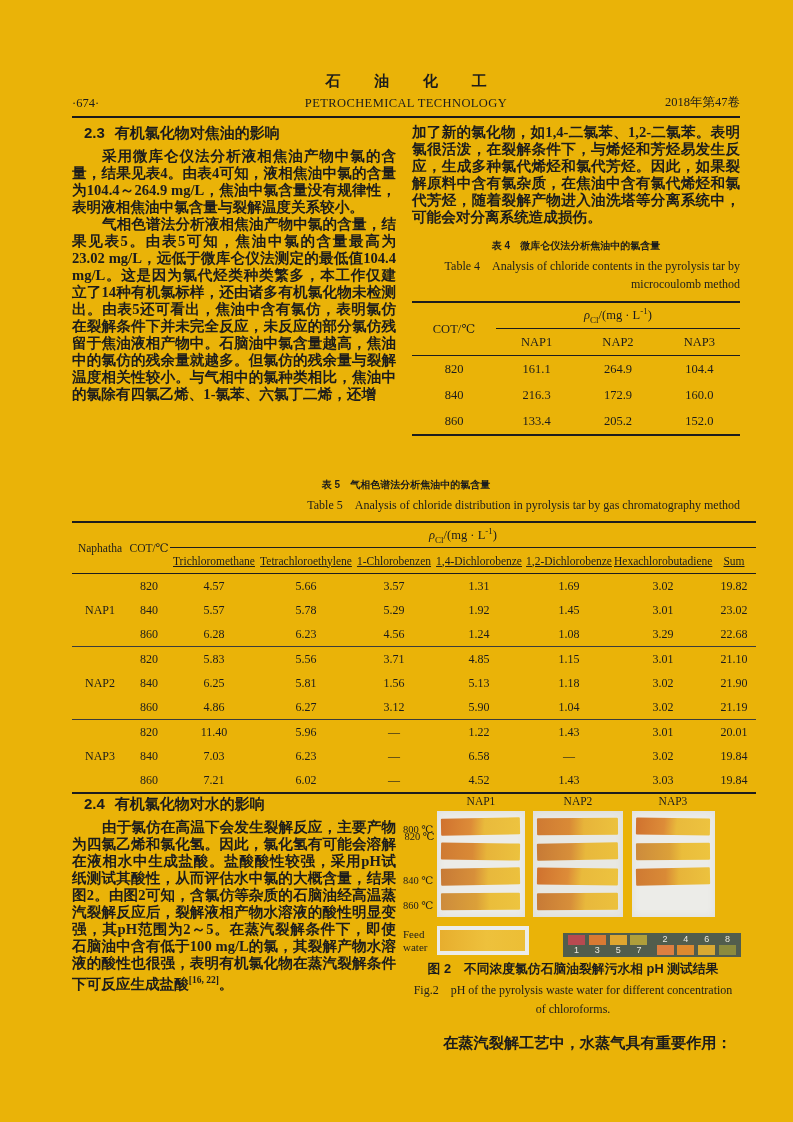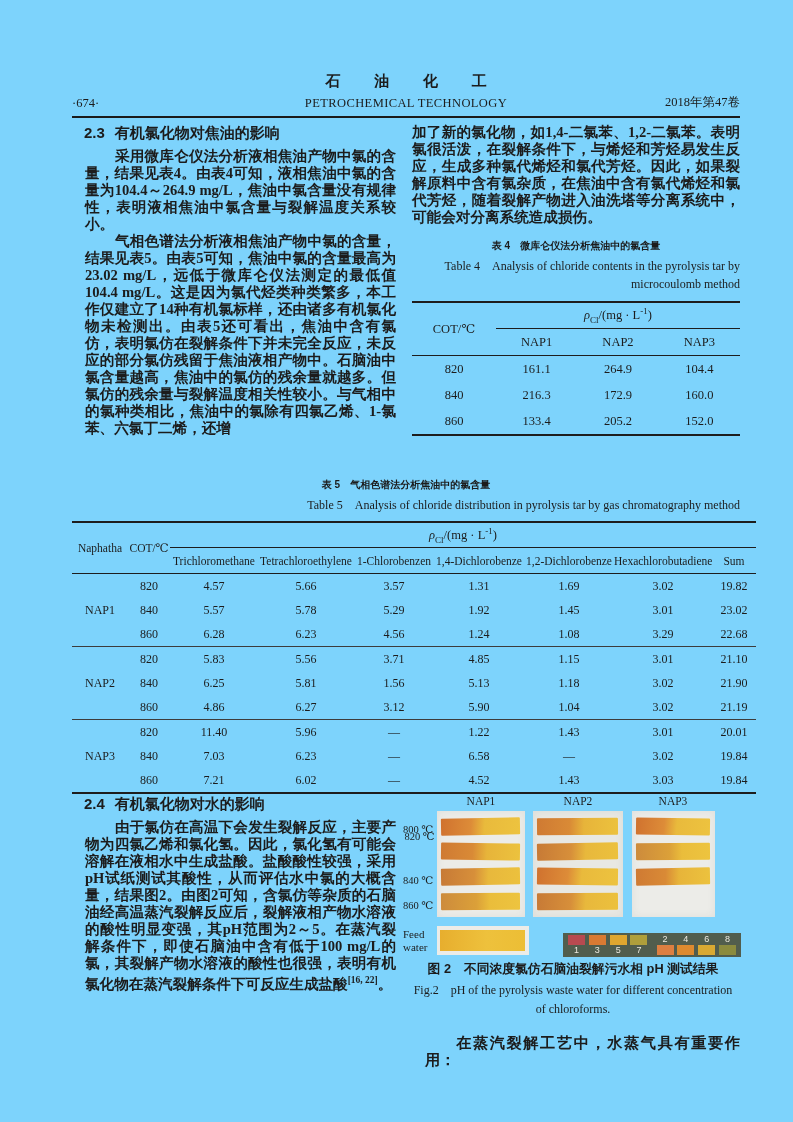--- a/index.html
+++ b/index.html
@@ -1,33 +1,33 @@
 <!DOCTYPE html>
 <html><head>
 <meta charset="utf-8">
 <style>
   html,body {margin:0; padding:0; background:#9a9a9a;}
-  .page {position:relative; width:793px; height:1122px; margin:0 auto; background:#7dd3fc;
+  .page {position:relative; width:793px; height:1122px; margin:0 auto; background:#eab308;
          font-family:"Liberation Serif","DejaVu Serif",serif; color:#1c1c1c; overflow:hidden;}
 
   
   .header {position:absolute; left:72px; top:72px; width:668px;}
   .h-cn {text-align:center; font-size:15px; font-weight:bold; letter-spacing:15px; text-indent:15px;}
   .h-row {display:flex; align-items:flex-end; margin-top:3px; font-size:12.5px;}
   .h-left {width:130px; text-align:left;}
   .h-en {flex:1; text-align:center; letter-spacing:0.4px;}
   .h-right {width:130px; text-align:right;}
   .h-rule {margin-top:5px; border-top:2.5px solid #1a1a1a;}
 
   
   .col-left  {position:absolute; left:72px;  top:124px; width:324px;}
   .col-right {position:absolute; left:412px; top:124px; width:328px;}
   .col-left2 {position:absolute; left:72px;  top:795px; width:324px;}
   p.body {margin:0; font-size:14.6px; line-height:17px; text-align:justify;font-weight:bold;}
-  p.indent {text-indent:2.05em;margin-left:13px;}
+  p.indent {text-indent:2.05em;}
   .sec-head {font-size:15px; font-weight:bold; margin:0 0 5px 12px;
              font-family:"Liberation Sans","DejaVu Sans",sans-serif;}
   .sec-head .num {margin-right:10px;}
   sup.ref {font-size:9.5px;}
 
   
   .tbl-title-cn {text-align:center; font-size:10px; font-weight:bold; margin-bottom:4px;
                  font-family:"Liberation Sans","DejaVu Sans",sans-serif;}
   .tbl-title-en {text-align:right; font-size:12px; line-height:18px;}
   table {border-collapse:collapse;}
@@ -44,21 +44,21 @@
   .unit i {font-style:italic;}
   .unit sub {font-size:9px;}
   .unit sup {font-size:9px;}
 
   
   .t5-wrap {position:absolute; left:72px; top:478px; width:668px;}
   .t5 {width:100%; margin-top:7px; font-size:12px; table-layout:fixed;
        border-top:2px solid #1d1d1d; border-bottom:2px solid #1d1d1d;}
   .t5 th {font-size:11.5px; white-space:nowrap; overflow:visible;}
   .t5 .unit-cell {border-bottom:1px solid #1d1d1d; height:24px; font-size:12.5px;}
-  .t5 .subhead th {border-bottom:1.5px solid #1d1d1d; height:25px;}
+  .t5 .subhead th {border-bottom:1.5px solid #1d1d1d; height:25px;text-decoration:underline;}
   .t5 .nap-cell,.t5 .cot-cell {border-bottom:1.5px solid #1d1d1d;}
   .t5 tbody td {height:24px;}
   .t5 tbody:not(:last-child) tr:last-child td {border-bottom:1px solid #3c3c3c;}
   .t5 tbody:not(:last-child) .gname {border-bottom:1px solid #3c3c3c;}
 
   
   .fig {position:absolute; left:403px; top:795px; width:340px; height:232px; font-size:11.5px;}
   .pl {position:absolute; top:0; width:50px; text-align:center;}
   .pl1 {left:53px;} .pl2 {left:150px;} .pl3 {left:245px;}
   .rl {position:absolute; left:0; width:33px; font-size:10.5px;}

